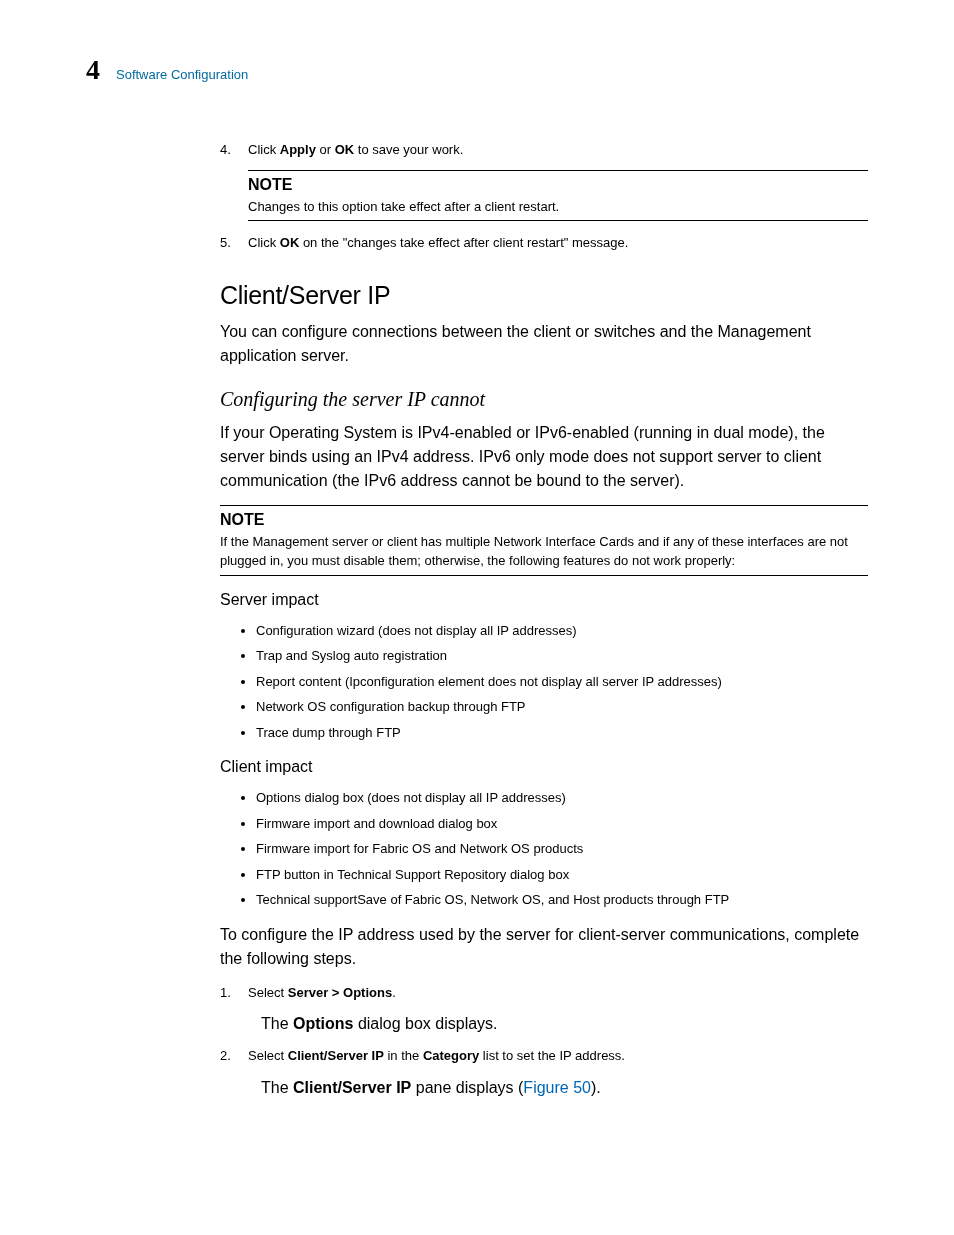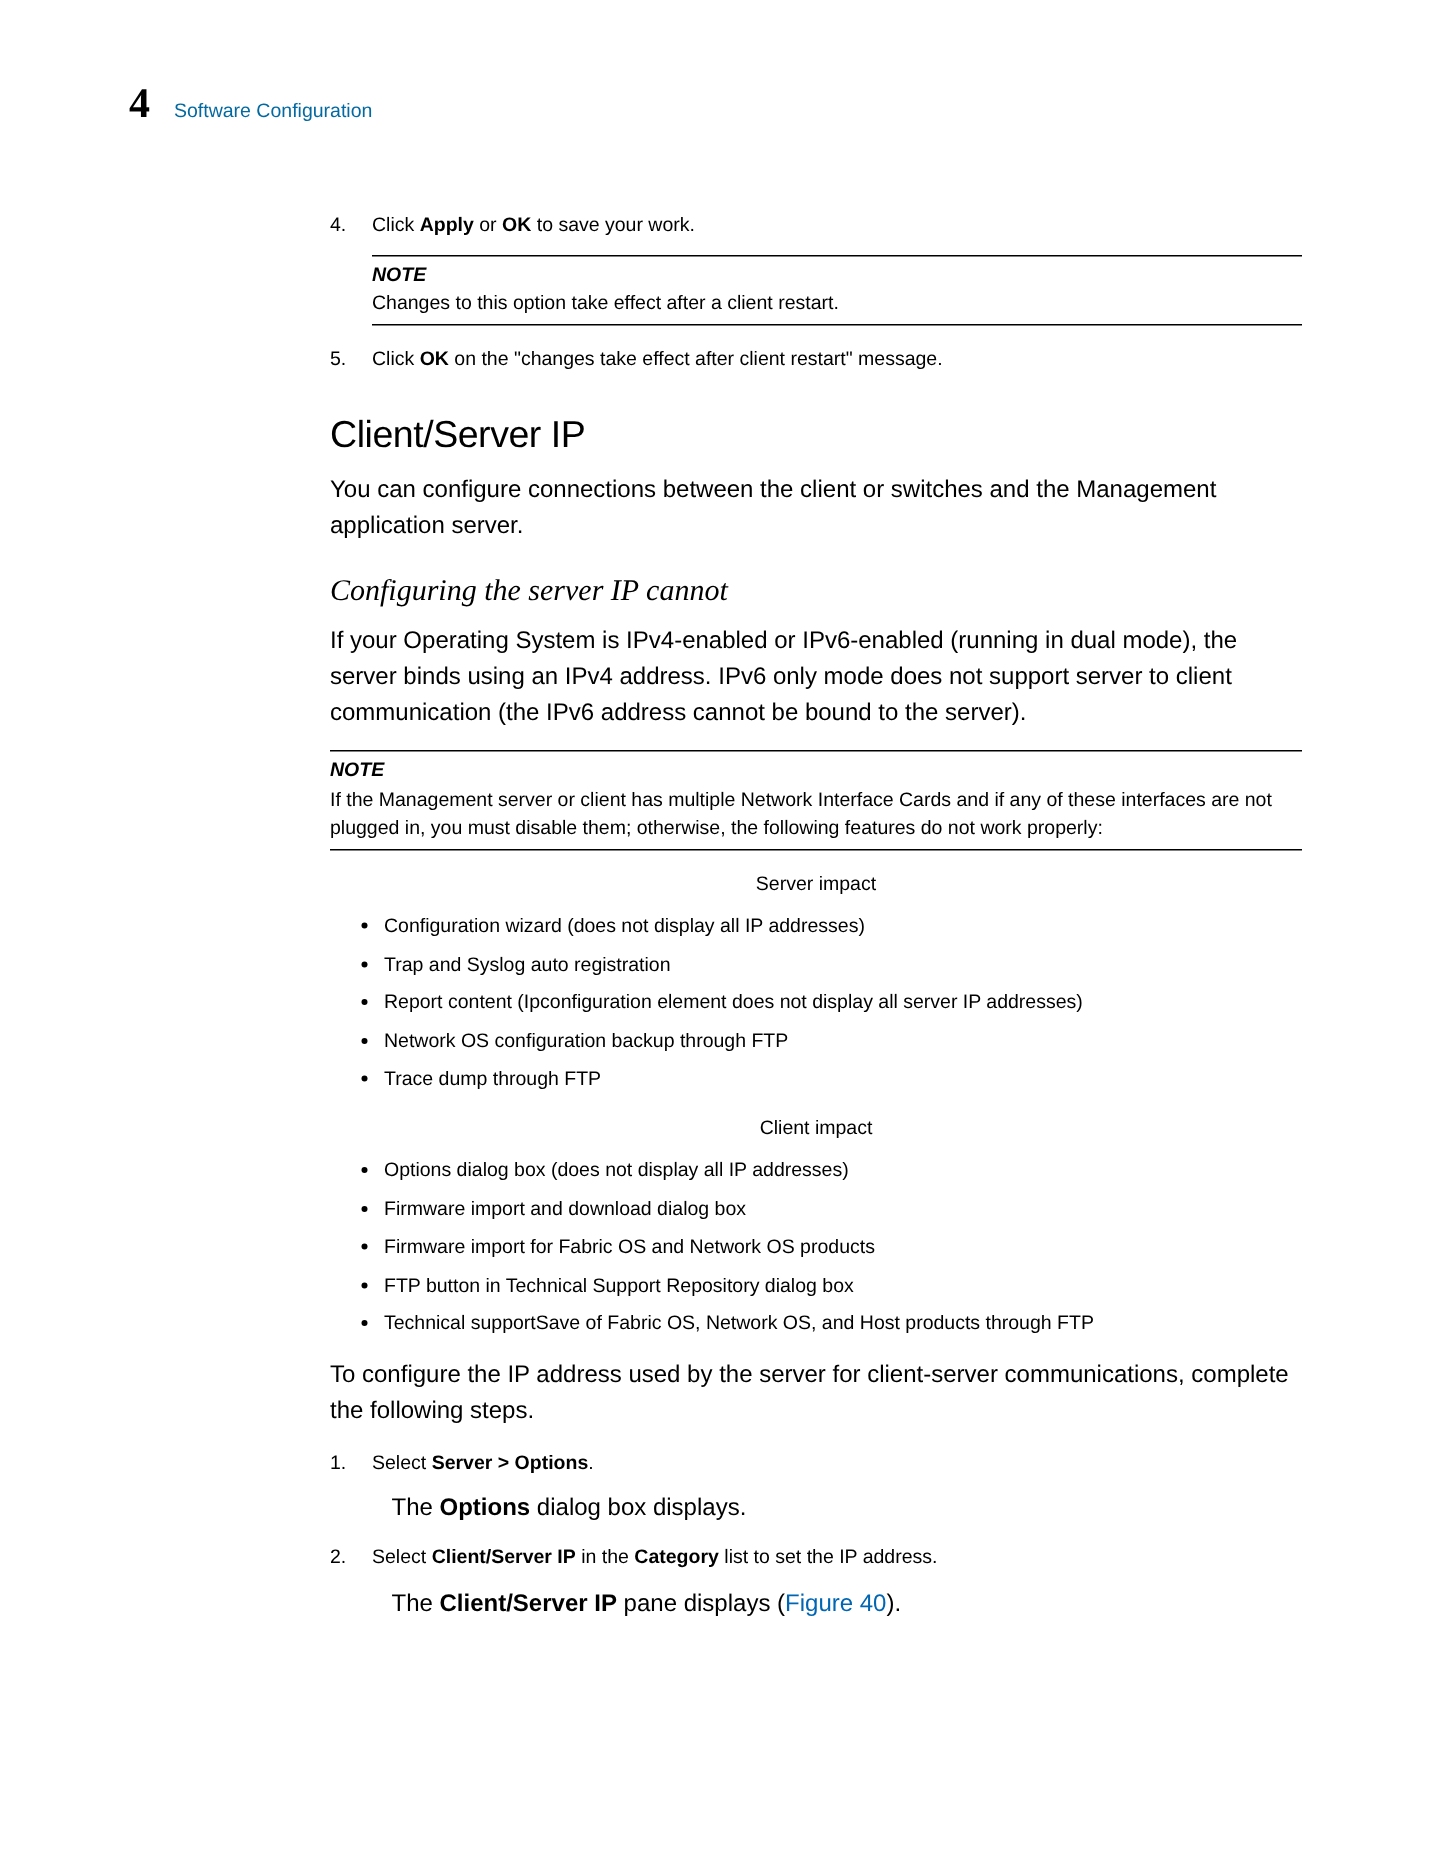--- a/index.html
+++ b/index.html
@@ -58,22 +58,21 @@
   .note-block-full {
     border-top: 1px solid #000;
     border-bottom: 1px solid #000;
     margin: 8px 0 12px 0;
     padding: 2px 0 4px 0;
     font-size: 13px;
     line-height: 1.5;
   }
   .note-label {
     font-weight: bold;
-    font-size: 13px;
-    font-style: italic;
+    font-size: 16px;
   }
   h2.section-title {
     font-family: Arial, Helvetica, sans-serif;
     font-size: 25px;
     font-weight: normal;
     margin: 28px 0 10px 0;
     letter-spacing: -0.3px;
   }
   h3.sub-title {
     font-family: Georgia, 'Times New Roman', serif;
@@ -81,24 +80,23 @@
     font-size: 20px;
     font-weight: normal;
     margin: 20px 0 10px 0;
   }
   .para {
     font-size: 16px;
     line-height: 1.5;
     margin: 0 0 12px 0;
   }
   .para-nogap {
-    font-size: 13px;
+    font-size: 16px;
     line-height: 1.5;
     margin: 0 0 6px 0;
-    text-align: center;
   }
   ul.bullets {
     list-style: disc;
     padding-left: 36px;
     margin: 0 0 10px 0;
   }
   ul.bullets li {
     font-size: 13px;
     line-height: 1.5;
     padding: 3px 0;
@@ -181,17 +179,17 @@
       <span>The </span><span class="bold">Options</span><span> dialog box displays.</span>
     </div>
 
     <div class="ol-step">
       <span class="num">2.</span>
       <span class="txt">
         <span>Select </span><span class="bold">Client/Server IP</span><span> in the </span><span class="bold">Category</span><span> list to set the IP address.</span>
       </span>
     </div>
     <div class="sub-para">
-      <span>The </span><span class="bold">Client/Server IP</span><span> pane displays (</span><span class="link">Figure 40</span><span>).</span>
+      <span>The </span><span class="bold">Client/Server IP</span><span> pane displays (</span><span class="link">Figure 50</span><span>).</span>
     </div>
 
   </div>
 </div>
 
 </body></html>

